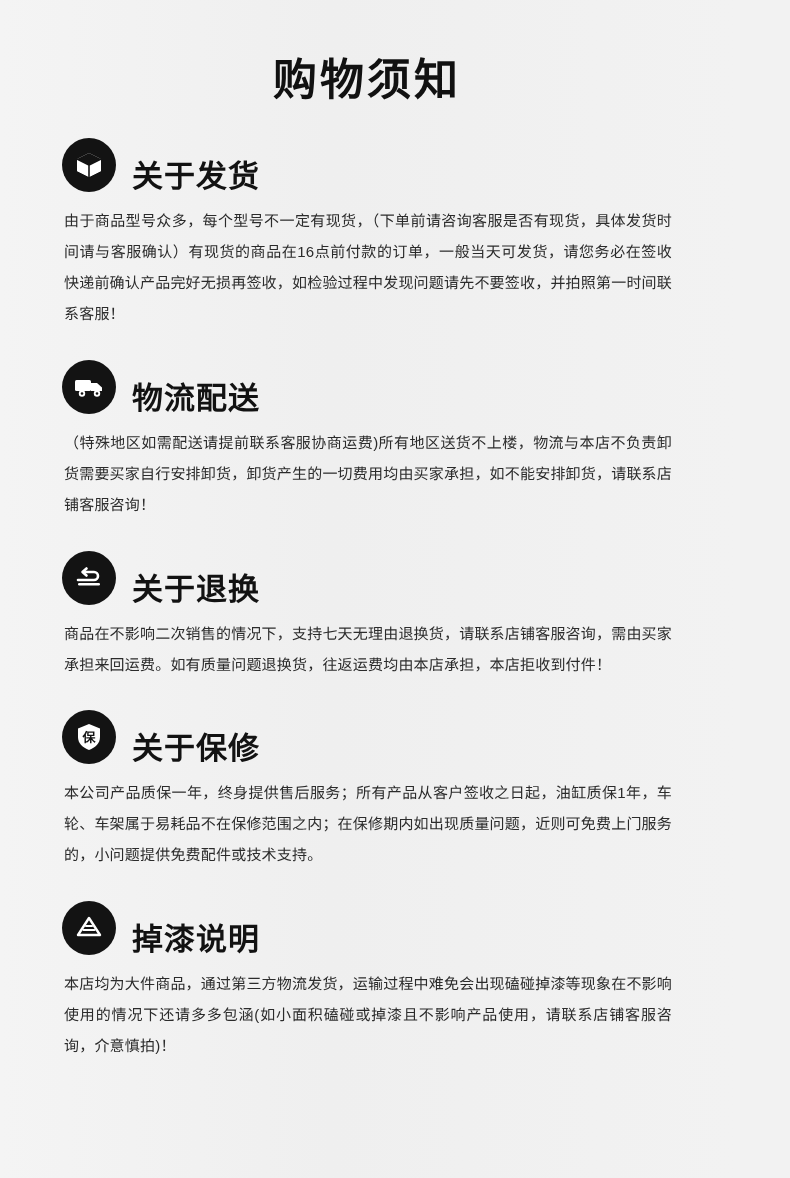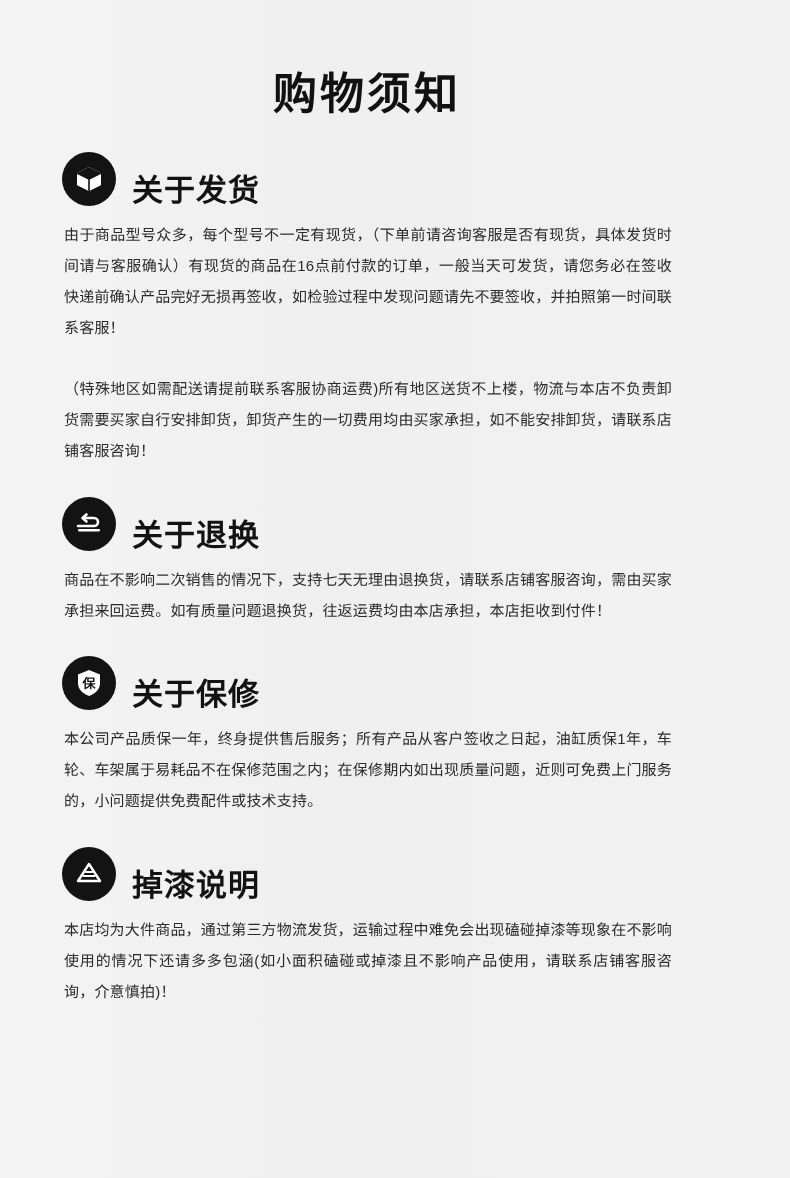--- a/index.html
+++ b/index.html
@@ -12,21 +12,21 @@
     background: #f2f2f2;
     font-family: "Liberation Sans", "DejaVu Sans", sans-serif;
     color: #1a1a1a;
     overflow: hidden;
   }
   .page {
     position: relative;
     width: 734px;
     height: 1178px;
     box-sizing: border-box;
-    padding: 18px 62px;
+    padding: 4px 62px;
     background: linear-gradient(90deg, #f4f4f4 0%, #efefef 45%, #f2f2f2 100%);
   }
   .page-title {
     text-align: center;
     font-size: 44px;
     font-weight: bold;
     letter-spacing: 3px;
     color: #111;
     padding-top: 52px;
     margin: 0 0 34px 0;
@@ -90,20 +90,33 @@
           <path d="M16 16 L4 10" stroke="#131313" stroke-width="1.6" fill="none"></path>
           <path d="M16 16 L16 28" stroke="#131313" stroke-width="1.6" fill="none"></path>
         </svg>
       </div>
       <div class="section-title">关于发货</div>
     </div>
     <div class="section-body">由于商品型号众多，每个型号不一定有现货，（下单前请咨询客服是否有现货，具体发货时间请与客服确认）有现货的商品在16点前付款的订单，一般当天可发货，请您务必在签收快递前确认产品完好无损再签收，如检验过程中发现问题请先不要签收，并拍照第一时间联系客服！</div>
   </div>
 
   <div class="section s-logistics">
+    <div class="section-head">
+      <div class="icon-badge">
+        <svg width="34" height="30" viewBox="0 0 34 30" aria-hidden="true">
+          <rect x="3" y="8" width="16" height="11" rx="1.5" fill="#ffffff"></rect>
+          <path d="M19 11 H25 L30 15.5 V19 H19 Z" fill="#ffffff"></path>
+          <circle cx="10" cy="21.5" r="3.2" fill="#ffffff"></circle>
+          <circle cx="10" cy="21.5" r="1.3" fill="#131313"></circle>
+          <circle cx="25" cy="21.5" r="3.2" fill="#ffffff"></circle>
+          <circle cx="25" cy="21.5" r="1.3" fill="#131313"></circle>
+        </svg>
+      </div>
+      <div class="section-title">物流配送</div>
+    </div>
     <div class="section-body">（特殊地区如需配送请提前联系客服协商运费)所有地区送货不上楼，物流与本店不负责卸货需要买家自行安排卸货，卸货产生的一切费用均由买家承担，如不能安排卸货，请联系店铺客服咨询！</div>
   </div>
 
   <div class="section s-return">
     <div class="section-head">
       <div class="icon-badge">
         <svg width="32" height="30" viewBox="0 0 32 30" aria-hidden="true">
           <path d="M5 17 H21 a4 4 0 0 0 0-8 H11" stroke="#ffffff" stroke-width="2.6" fill="none" stroke-linecap="round"></path>
           <path d="M13.5 5.5 L9.5 9 L13.5 12.5" stroke="#ffffff" stroke-width="2.6" fill="none" stroke-linecap="round" stroke-linejoin="round"></path>
           <rect x="5" y="20" width="22" height="2.6" rx="1.3" fill="#ffffff"></rect>

